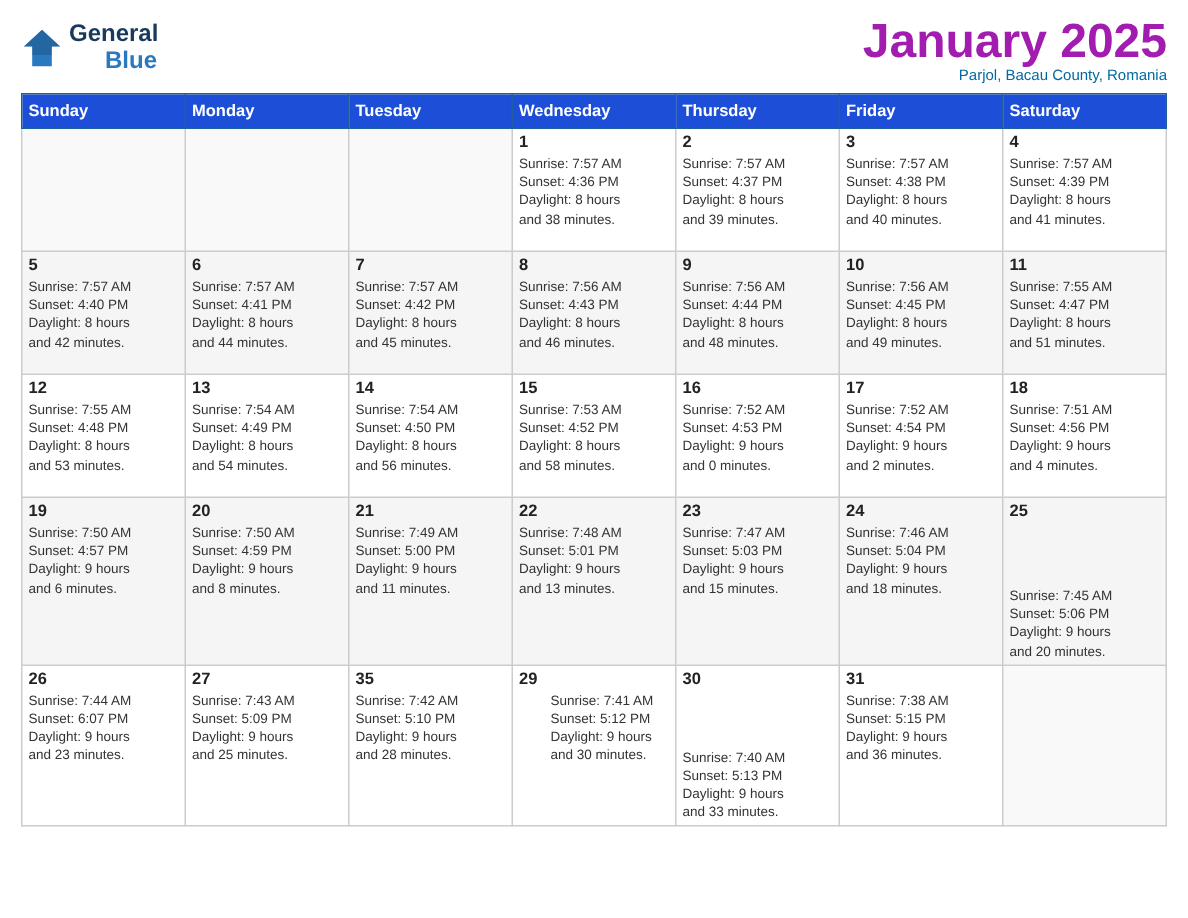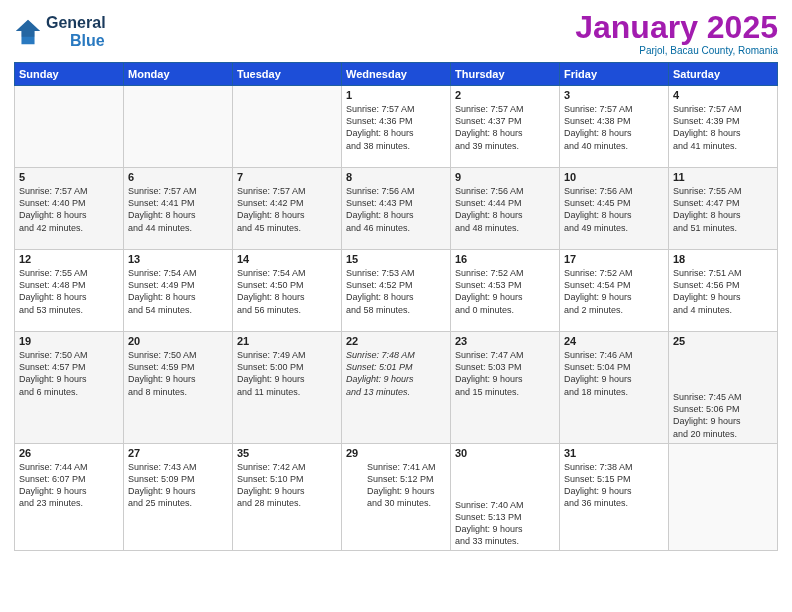--- a/index.html
+++ b/index.html
@@ -295,21 +295,21 @@
           </td>
           <td>
             <span class="cell-date">21</span>
             <div class="cell-info" style="white-space: pre-line;">Sunrise: 7:49 AM
 Sunset: 5:00 PM
 Daylight: 9 hours
 and 11 minutes.</div>
           </td>
           <td>
             <span class="cell-date">22</span>
-            <div class="cell-info" style="white-space: pre-line; font-style: italic;">Sunrise: 7:48 AM
+            <div class="cell-info" style="white-space: pre-line;">Sunrise: 7:48 AM
 Sunset: 5:01 PM
 Daylight: 9 hours
 and 13 minutes.</div>
           </td>
           <td>
             <span class="cell-date">23</span>
             <div class="cell-info" style="white-space: pre-line;">Sunrise: 7:47 AM
 Sunset: 5:03 PM
 Daylight: 9 hours
 and 15 minutes.</div>

